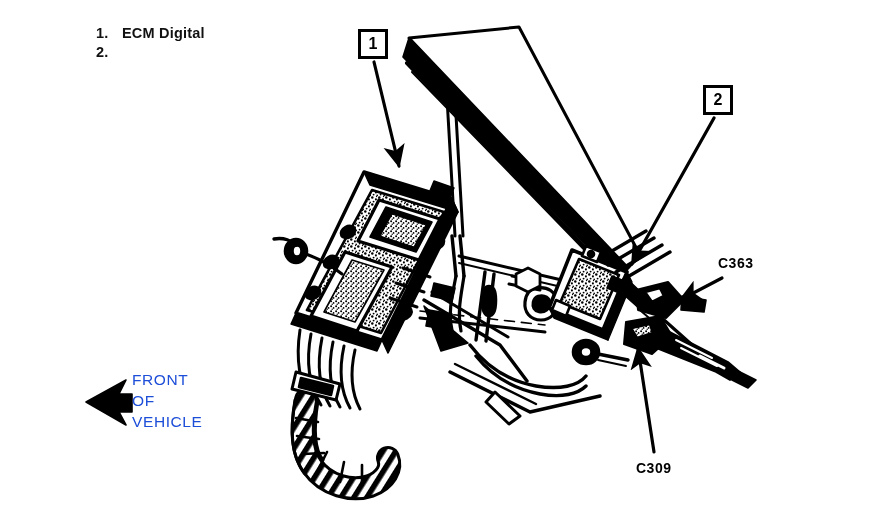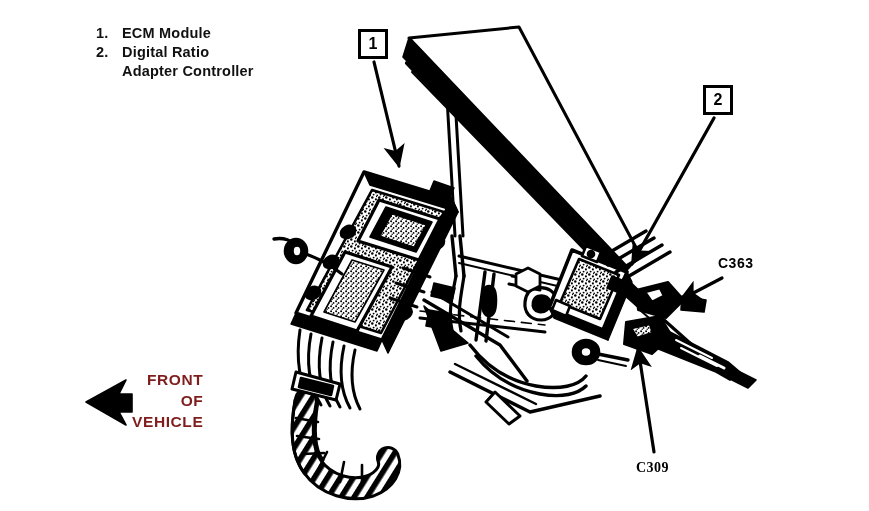--- a/index.html
+++ b/index.html
@@ -72,32 +72,32 @@
 
   .ref-label {
     position: absolute;
     font-size: 14px;
     font-weight: 700;
     color: #000000;
     letter-spacing: 0.5px;
     white-space: nowrap;
   }
   #ref-c363 { left: 718px; top: 255px; }
-  #ref-c309 { left: 636px; top: 460px; font-family: Liberation Serif, serif; }
+  #ref-c309 { left: 636px; top: 460px; }
 
   .front-block {
     position: absolute;
     left: 132px;
     top: 369px;
     font-size: 15.5px;
-    font-weight: 700;
-    color: #7f1d1d;
+    font-weight: 400;
+    color: #1d4ed8;
     letter-spacing: 0.6px;
     line-height: 21px;
-    text-align: right;
+    text-align: left;
     white-space: nowrap;
   }
   .front-line { display: block; }
 </style>
 </head>
 <body>
 
 <div id="diagram-root">
 
   <svg id="art-layer" viewBox="0 0 869 511" xmlns="http://www.w3.org/2000/svg">
@@ -335,29 +335,25 @@
         <path d="M86 402 L126 380 L119 394 L132 394 L132 412 L119 412 L126 425 Z" fill="#000" stroke="#000" stroke-width="1.6" stroke-linejoin="round"></path>
       </g>
 
     </g>
   </svg>
 
   <div class="legend-block">
     <div class="legend-row">
       <span class="legend-num">1.</span>
       <span class="legend-text">
-        <span>ECM Module</span>
+        <span>ECM Digital</span>
       </span>
     </div>
     <div class="legend-row">
       <span class="legend-num">2.</span>
-      <span class="legend-text">
-        <span>Digital Ratio</span>
-        <span class="cont">Adapter Controller</span>
-      </span>
     </div>
   </div>
 
   <div class="callout-box" id="callout-1">1</div>
   <div class="callout-box" id="callout-2">2</div>
 
   <div class="ref-label" id="ref-c363">C363</div>
   <div class="ref-label" id="ref-c309">C309</div>
 
   <div class="front-block">

